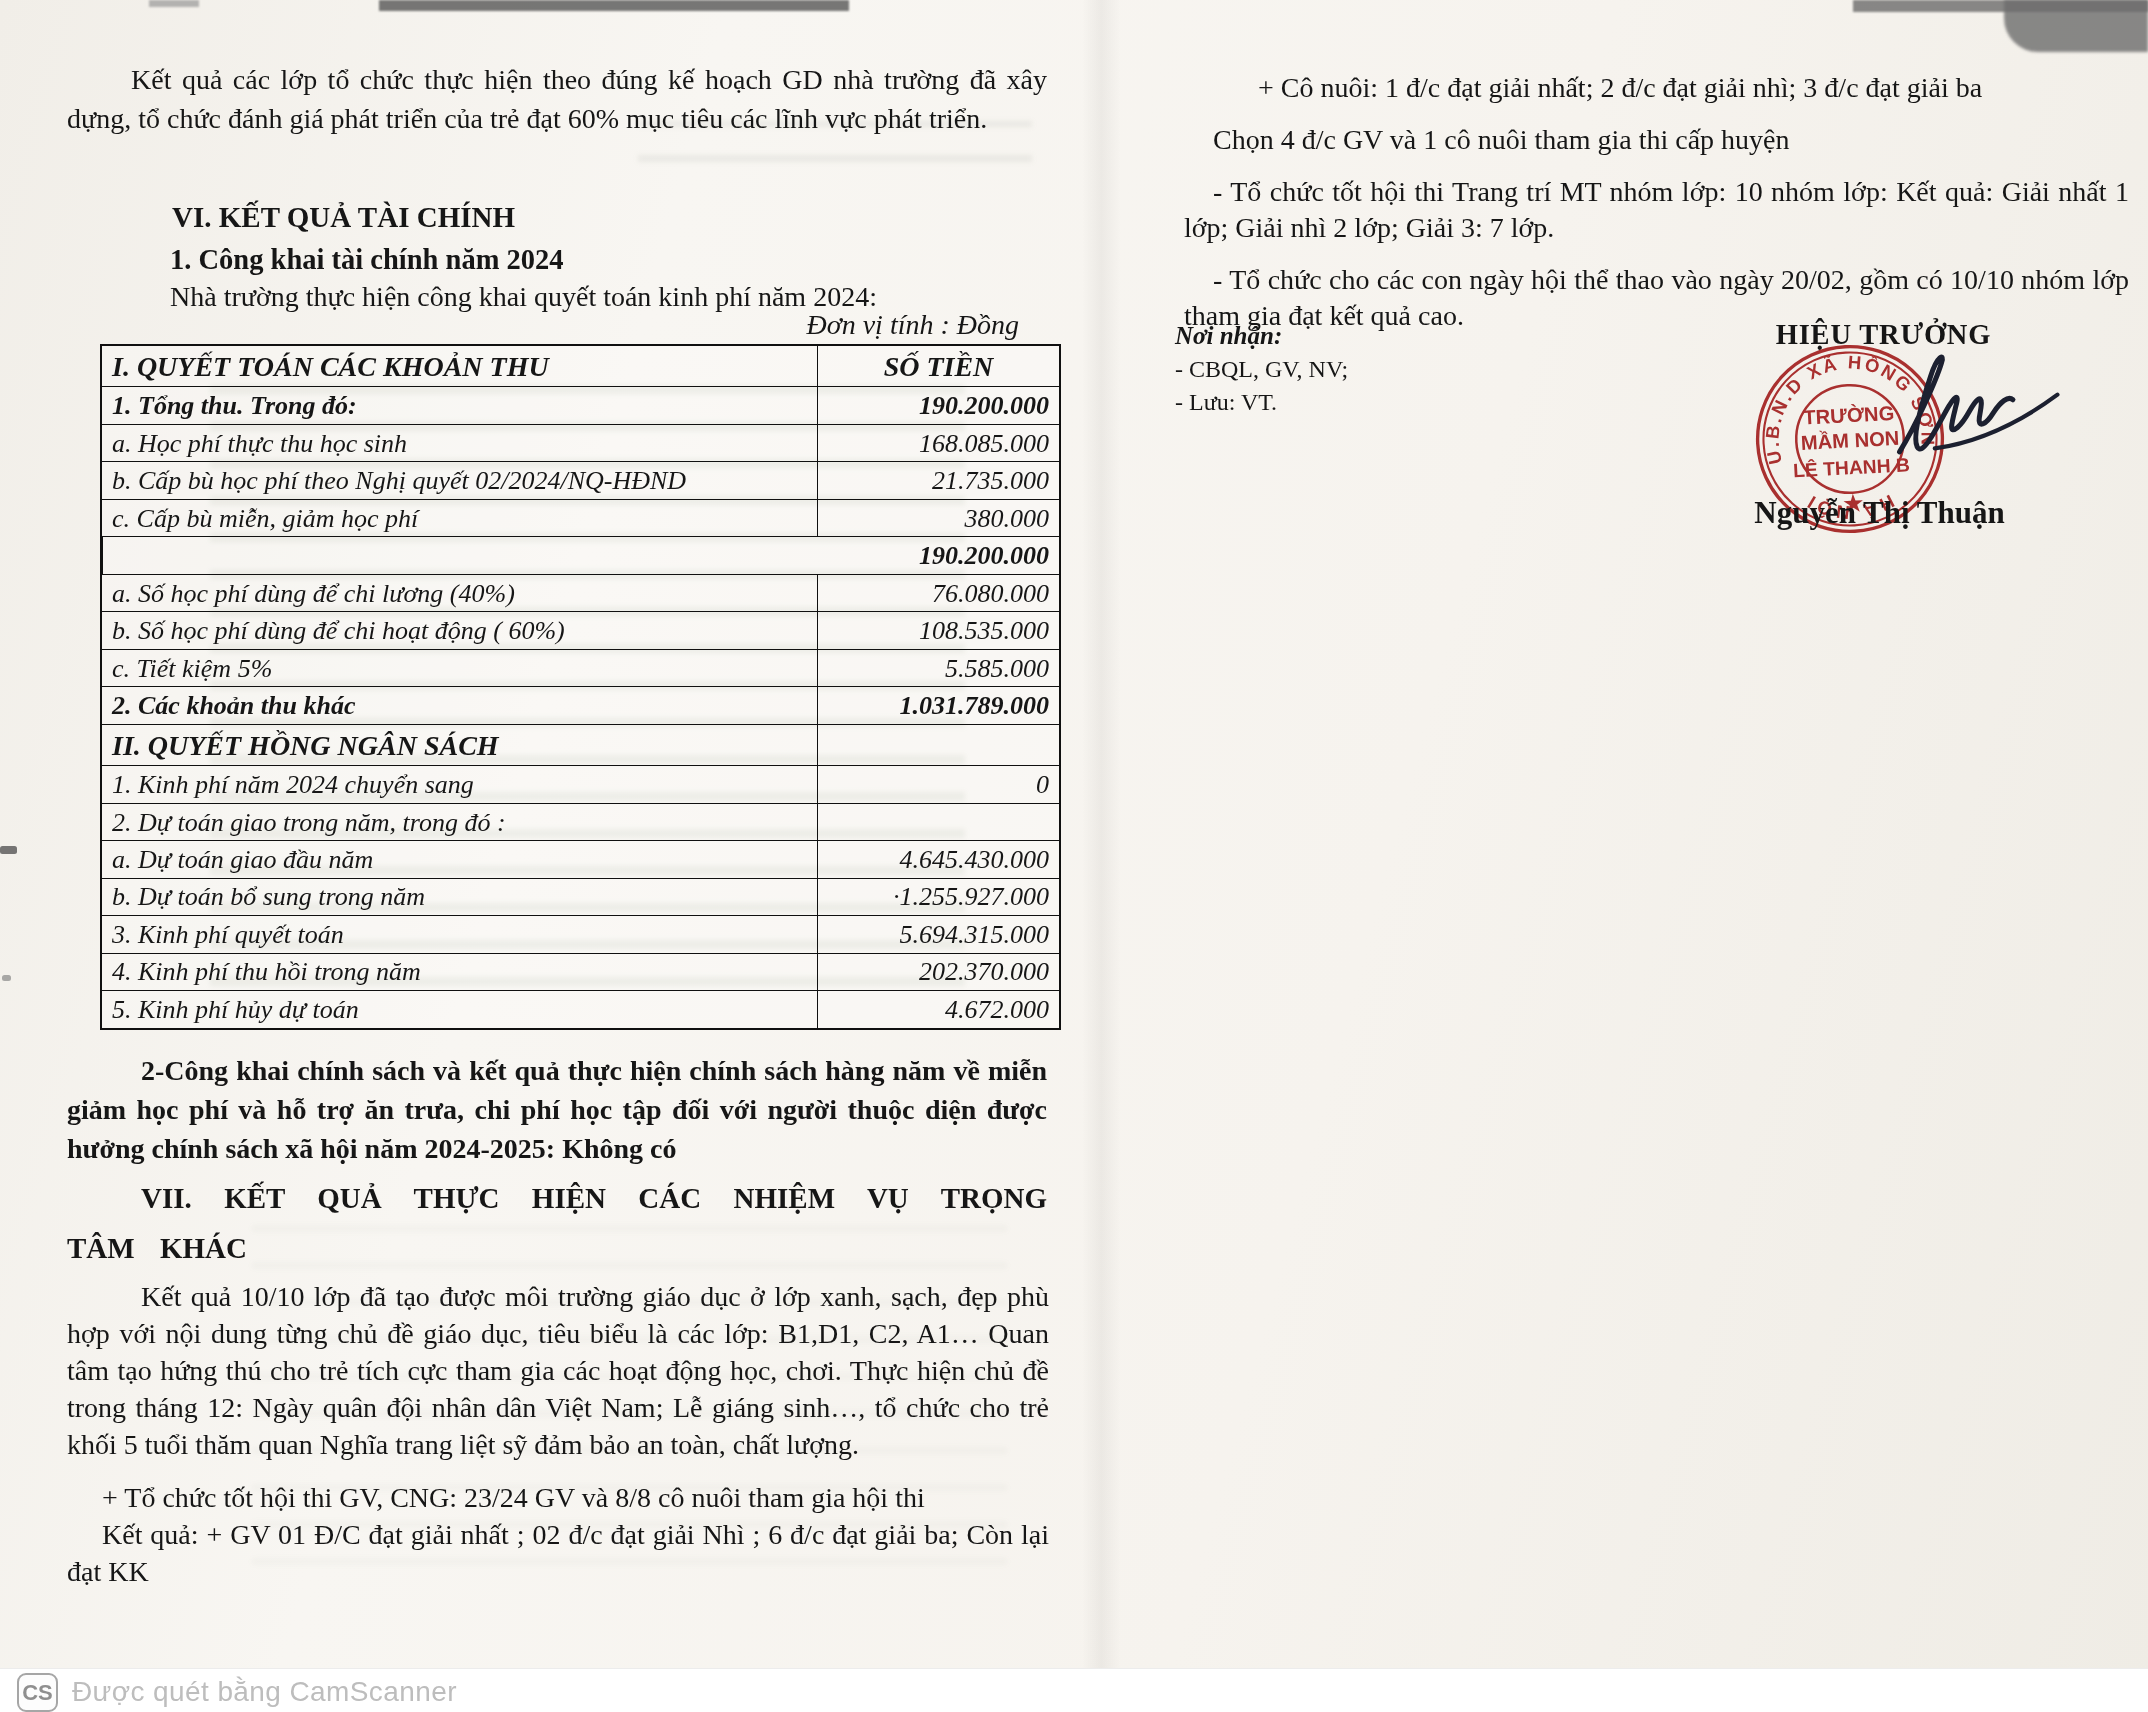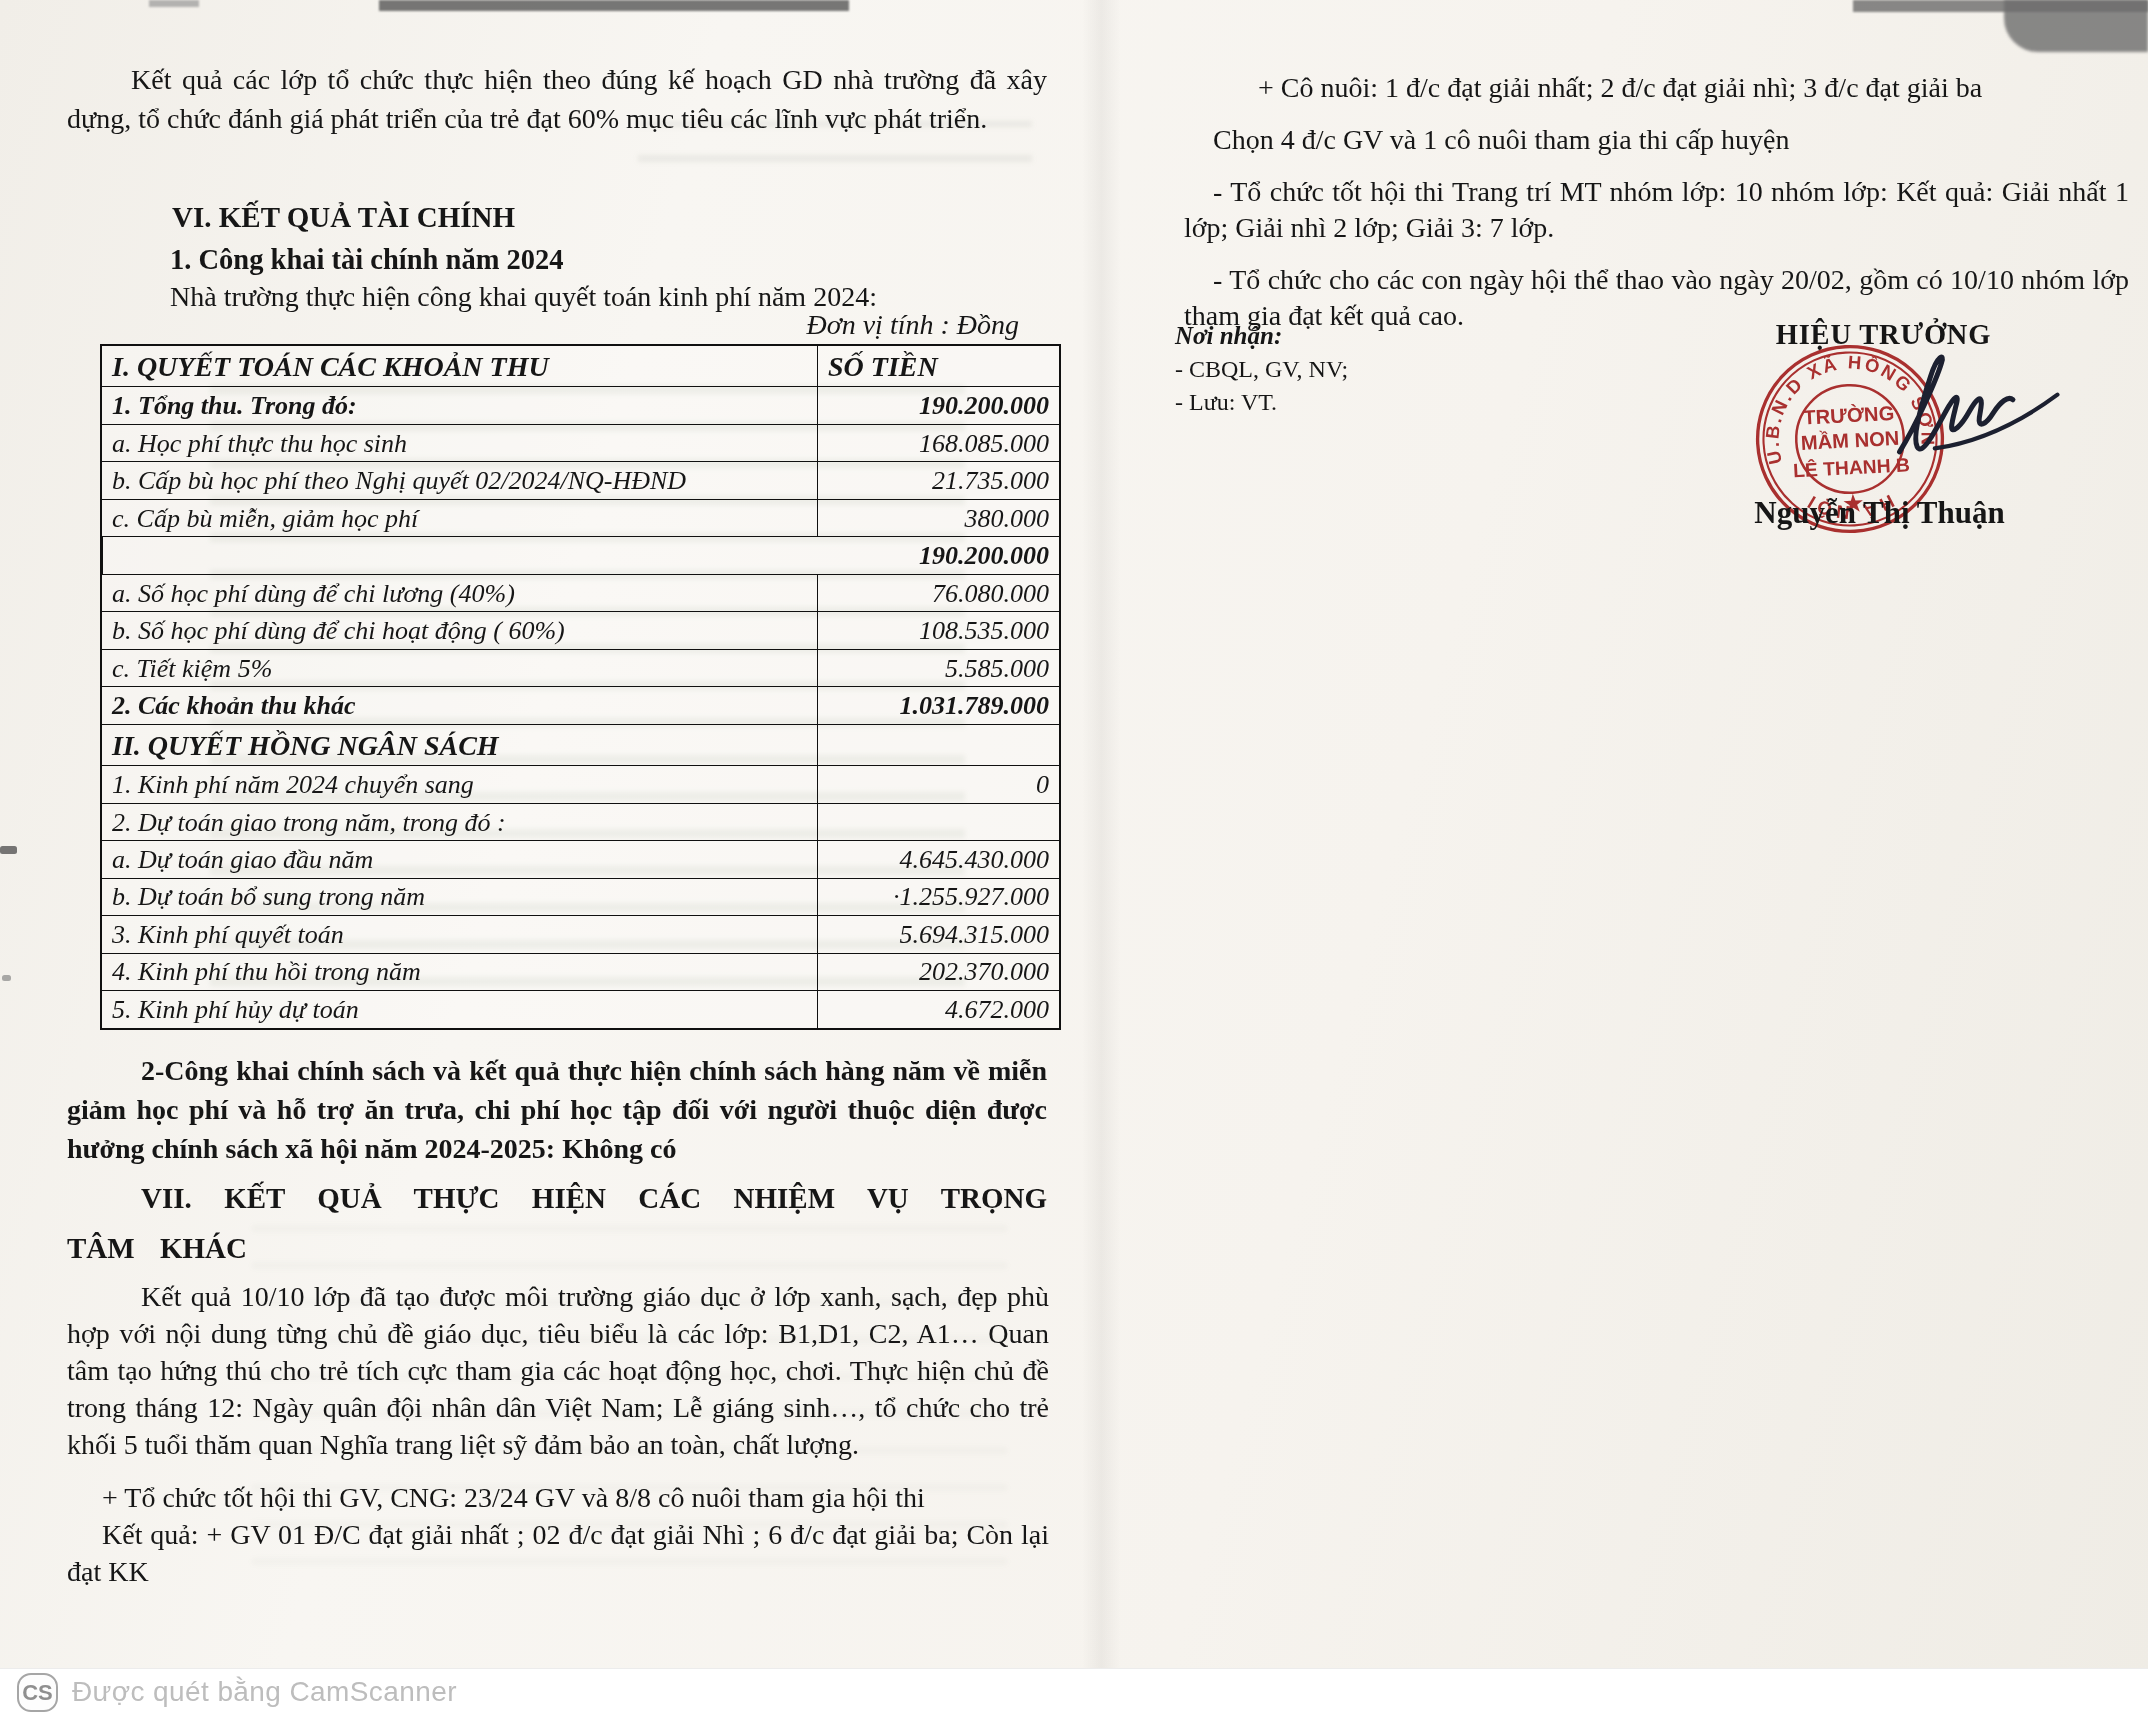--- a/index.html
+++ b/index.html
@@ -37,38 +37,38 @@
   .para-contest{left:67px;top:1479px;width:982px;text-indent:35px;line-height:37px;}
   .para-contest-res{left:67px;top:1516px;width:982px;text-indent:35px;line-height:37px;}
   
   .tbl{position:absolute;left:100px;top:344px;width:957px;border:2.5px solid #101010;background:rgba(255,255,255,.25);}
   .row{display:flex;border-top:1.7px solid #101010;font-style:italic;}
   .row:first-child{border-top:none;}
   .cell{box-sizing:border-box;font-size:26px;line-height:34px;padding:1.7px 8.4px 0.8px 10px;}
   .lbl{flex:0 0 715px;}
   .val{flex:1 1 auto;border-left:1.7px solid #101010;text-align:right;padding-right:10px;}
   .r-hdr .cell{font-weight:bold;font-size:28px;line-height:38px;}
-  .r-hdr .val{text-align:left;}
+  .r-hdr .val{text-align:center;}
   .r-bold .cell{font-weight:bold;}
   
   .rp{position:absolute;left:1168px;top:54px;width:977px;}
   .rp p{margin:16px;font-size:28px;line-height:36px;text-align:justify;}
   .ind88{text-indent:74px;}
   .ind35{text-indent:29px;}
   .recips{position:absolute;left:1175px;top:319px;}
   .recips .t{font-size:25px;font-weight:bold;font-style:italic;line-height:34px;}
   .recips .i{font-size:24px;line-height:33px;}
   .sig-title{position:absolute;left:1749px;top:319px;width:269px;text-align:center;font-size:28.5px;font-weight:bold;letter-spacing:0.8px;}
   .sig-name{position:absolute;left:1720px;top:495px;width:319px;text-align:center;font-size:31px;font-weight:bold;z-index:4;}
   .stamp{position:absolute;left:1745px;top:334px;z-index:2;transform:rotate(-3deg);opacity:.92;}
   .signature{position:absolute;left:1886px;top:351px;z-index:3;}
   
   .footer{position:absolute;left:0;bottom:0;width:2148px;height:44px;background:#ffffff;border-top:0.8px solid #ececec;
     font-family:"Liberation Sans","DejaVu Sans",sans-serif;}
-  .cs-badge{position:absolute;left:17px;top:4.2px;width:37px;height:35px;border:2.5px solid #a6a6a6;border-radius:14px;
+  .cs-badge{position:absolute;left:17px;top:4.2px;width:37px;height:35px;border:2.5px solid #a6a6a6;border-radius:9px;
     color:#8f8f8f;font-weight:bold;font-size:22px;line-height:35px;text-align:center;background:#fdfdfd;}
   .cs-text{position:absolute;left:72px;top:6.7px;font-size:28px;color:#bdbdbd;letter-spacing:0.4px;}
 </style>
 </head>
 <body>
 
 <div id="canvas">
 
   <div class="artifact fold"></div>
   <div class="artifact edge-top-1"></div>

